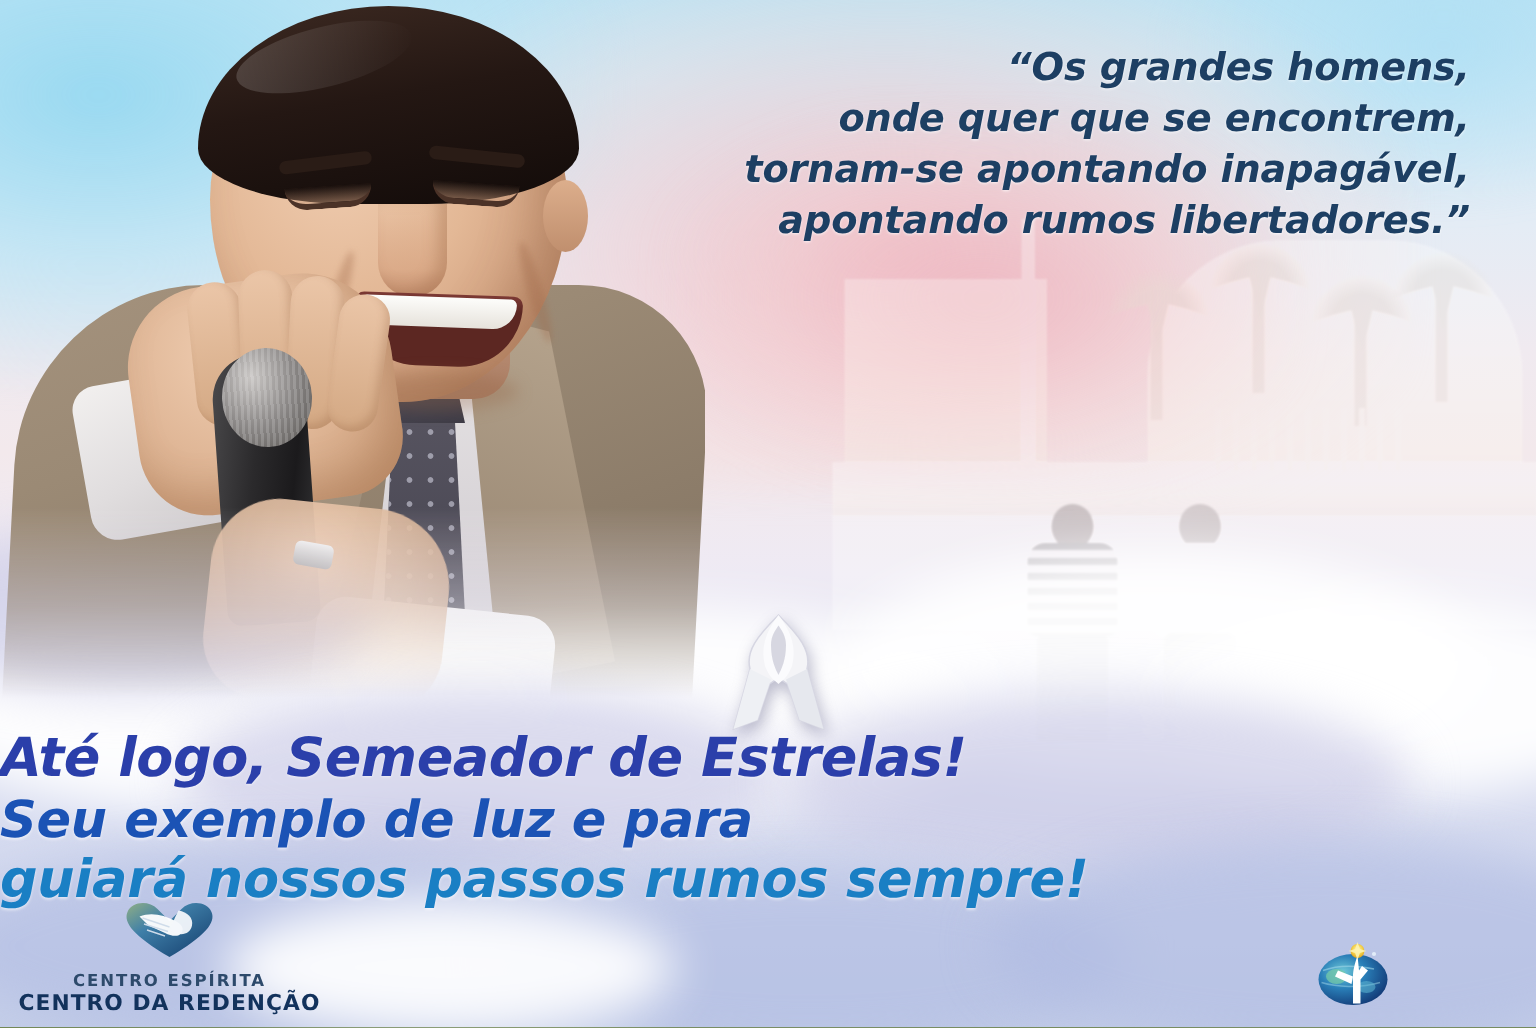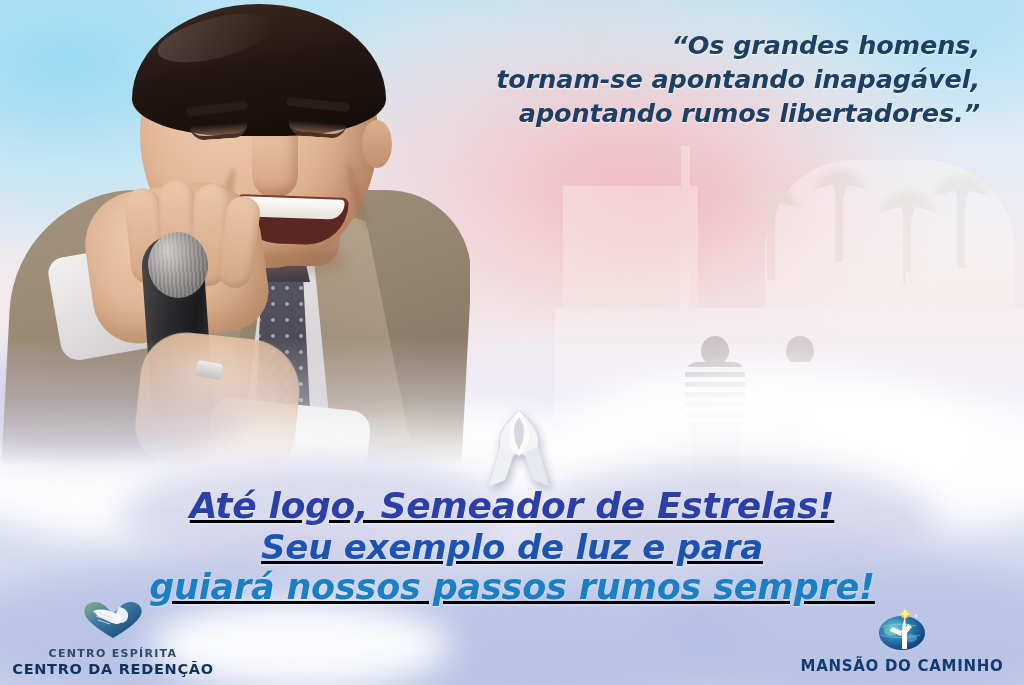--- a/index.html
+++ b/index.html
@@ -478,26 +478,24 @@
     height: 86px;
     filter: drop-shadow(2px 4px 5px rgba(90,90,130,0.40));
   }
 
   
   .headline {
     position: absolute;
     left: 0;
     right: 0;
     top: 487px;
-    text-align: center;
     font-family: "DejaVu Sans", sans-serif;
     font-style: italic;
     font-weight: bold;
     line-height: 1.08;
-    text-decoration: underline;
   }
   .hl1 {
     display: block;
     font-size: 36px;
     color: #2b3faa;
     letter-spacing: -0.3px;
     text-shadow: 0 1px 2px rgba(255,255,255,0.55);
   }
   .hl2 {
     display: block;
@@ -641,20 +639,21 @@
       <div class="mic"></div>
       <div class="mic-head"></div>
       <div class="sleeve2"></div>
       <div class="hand2"></div>
       <div class="ring"></div>
     </div>
   </div>
 
   <div class="quote">
     <span class="ln">“Os grandes homens,</span>
+    <span class="ln">onde quer que se encontrem,</span>
     <span class="ln">tornam-se apontando inapagável,</span>
     <span class="ln">apontando rumos libertadores.”</span>
   </div>
 
   <div class="ribbon-wrap">
     <svg viewBox="0 0 72 86" width="72" height="86" aria-hidden="true">
       <path d="M36 2 C22 16 14 26 17 38 L6 78 L22 72 L30 48 L36 44 L42 48 L50 72 L66 78 L55 38 C58 26 50 16 36 2 Z" fill="#f4f4f7" stroke="#d6d6e2" stroke-width="1"></path>
       <path d="M36 2 C27 14 24 24 27 36 C30 44 34 46 36 48 C38 46 42 44 45 36 C48 24 45 14 36 2 Z" fill="#fbfbfd"></path>
       <path d="M31 22 C31 32 34 38 36 42 C38 38 41 32 41 22 C41 16 38 12 36 9 C34 12 31 16 31 22 Z" fill="#b9bacb" opacity="0.55"></path>
       <path d="M17 38 L6 78 L22 72 L31 45 Z" fill="#eef0f4"></path>
@@ -708,16 +707,15 @@
         <path d="M9 28 C19 31 34 32 48 28" stroke="#9fd6e8" stroke-width="1" fill="none" opacity="0.5"></path>
         <ellipse cx="19" cy="24" rx="7" ry="5" fill="#74c8a8" opacity="0.75"></ellipse>
         <ellipse cx="39" cy="31" rx="6" ry="4" fill="#5fb8d4" opacity="0.55"></ellipse>
         <path d="M33 10 C31 16 30 20 30 24 L30 42 L35 42 L35 26 L40 20 L36 17 L34 20 Z" fill="#ffffff"></path>
         <path d="M30 24 L20 20 L18 24 L29 29 Z" fill="#ffffff"></path>
         <circle cx="33" cy="7" r="4.6" fill="url(#flameG)"></circle>
         <path d="M33 1 L34.6 5.6 L39 7 L34.6 8.4 L33 13 L31.4 8.4 L27 7 L31.4 5.6 Z" fill="#fdf3b0" opacity="0.9"></path>
         <circle cx="44" cy="9" r="1.4" fill="#e9f3fb" opacity="0.85"></circle>
       </svg>
     </span>
-    <span class="logo-r1">MANSÃO DO CAMINHO</span>
   </div>
 
 </div>
 
 </body></html>

